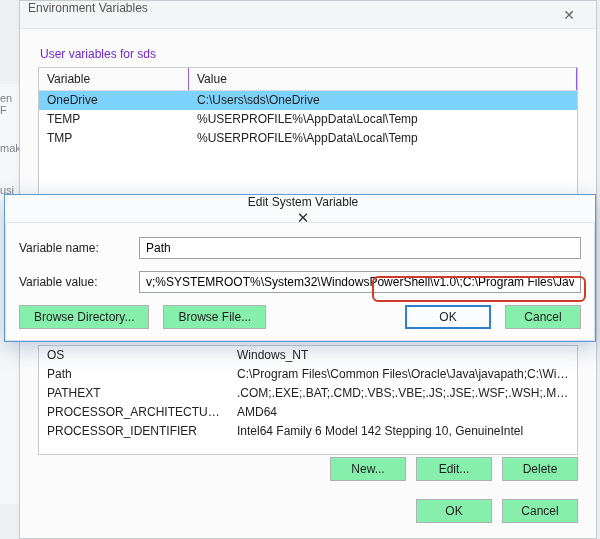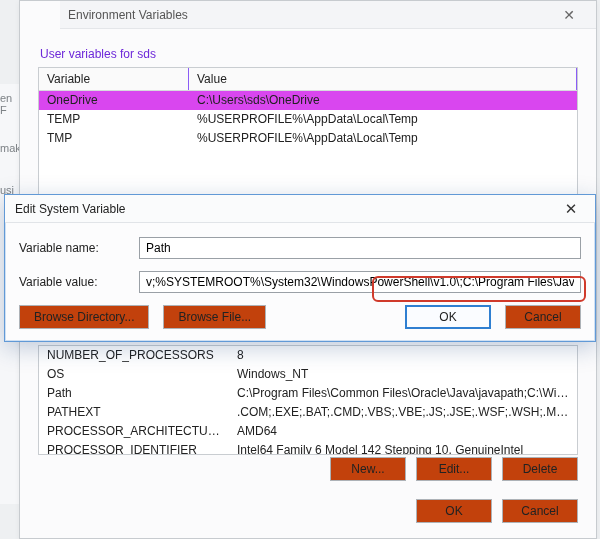--- a/index.html
+++ b/index.html
@@ -28,28 +28,27 @@
   
   .env-dialog {
     position: absolute;
     left: 19px; top: 0;
     width: 578px; height: 539px;
     background: #fbfbfc;
     border: 1px solid #c7cbcf;
     box-shadow: 0 2px 6px rgba(0,0,0,.05);
   }
   .env-titlebar {
-    display: flex; align-items: center; justify-content: space-between;
+    display: flex; align-items: flex-start; justify-content: space-between;
     height: 28px;
     padding: 0 8px;
     color: #555;
     border-bottom: 1px solid #e4e6e9;
     background: #f4f5f7;
     font-size: 12px;
-    margin-left: 40px;
   }
   .env-titlebar .close-x {
     width: 38px; height: 100%; display:flex; align-items:center; justify-content:center;
     color: #666; font-size: 14px;
   }
   .env-body { padding: 10px 18px 12px 18px; }
 
   .section-label { font-size: 12px; margin: 8px 0 6px 2px; color: #6d28d9; }
 
   .var-box {
@@ -72,33 +71,33 @@
   .col-v { width: 150px; flex: 0 0 150px; }
   .col-val { flex: 1 1 auto; }
   .var-row {
     display: flex;
     font-size: 12px;
   }
   .var-row .cell {
     padding: 2px 8px 3px 8px;
     white-space: nowrap; overflow: hidden; text-overflow: ellipsis;
   }
-  .var-row.sel { background: #d946ef; }
+  .var-row.sel { background: #7dd3fc; }
   .var-row .col-v { width: 150px; flex: 0 0 150px; }
   .var-row .col-val { flex: 1 1 auto; }
 
   .btn-row {
     display: flex; justify-content: flex-end; gap: 10px;
     margin-top: 2px;
   }
   .win-btn {
     min-width: 76px;
     height: 24px;
     padding: 0 14px;
-    background: #c2410c;
+    background: #86efac;
     border: 1px solid #adb2b7;
     font-size: 12px;
     color: #222;
     display: inline-flex; align-items:center; justify-content:center;
   }
 
   
   .edit-dialog {
     position: absolute;
     left: 4px; top: 194px;
@@ -108,20 +107,21 @@
     box-shadow: 0 6px 22px rgba(20,60,120,.25), 0 0 0 1px #cfe0f3 inset;
   }
   .edit-titlebar {
     display: flex; align-items: center; justify-content: space-between;
     height: 28px;
     padding: 0 4px 0 10px;
     font-size: 12px;
     color: #222;
     background: #fafbfc;
     border-bottom: 1px solid #e1e4e8;
+    flex-direction: column;
   }
   .edit-titlebar .close-x {
     width: 40px; height: 100%;
     display:flex; align-items:center; justify-content:center;
     font-size: 15px; color:#333;
   }
   .edit-body { padding: 14px 14px 12px 14px; }
   .field-row { display:flex; align-items:center; margin-bottom: 12px; }
   .field-row label { width: 120px; flex: 0 0 120px; font-size: 12px; }
   .field-row input[type=text] {
@@ -182,24 +182,20 @@
         <div class="cell col-val">%USERPROFILE%\AppData\Local\Temp</div>
       </div>
       <div class="var-row">
         <div class="cell col-v">TMP</div>
         <div class="cell col-val">%USERPROFILE%\AppData\Local\Temp</div>
       </div>
     </div>
 
     <div class="var-box sys">
       <div class="var-row">
-        <div class="cell col-v" style="width:190px;flex:0 0 190px">NUMBER_OF_PROCESSORS</div>
-        <div class="cell col-val">8</div>
-      </div>
-      <div class="var-row">
         <div class="cell col-v" style="width:190px;flex:0 0 190px">OS</div>
         <div class="cell col-val">Windows_NT</div>
       </div>
       <div class="var-row">
         <div class="cell col-v" style="width:190px;flex:0 0 190px">Path</div>
         <div class="cell col-val">C:\Program Files\Common Files\Oracle\Java\javapath;C:\Windows...</div>
       </div>
       <div class="var-row">
         <div class="cell col-v" style="width:190px;flex:0 0 190px">PATHEXT</div>
         <div class="cell col-val">.COM;.EXE;.BAT;.CMD;.VBS;.VBE;.JS;.JSE;.WSF;.WSH;.MSC</div>

